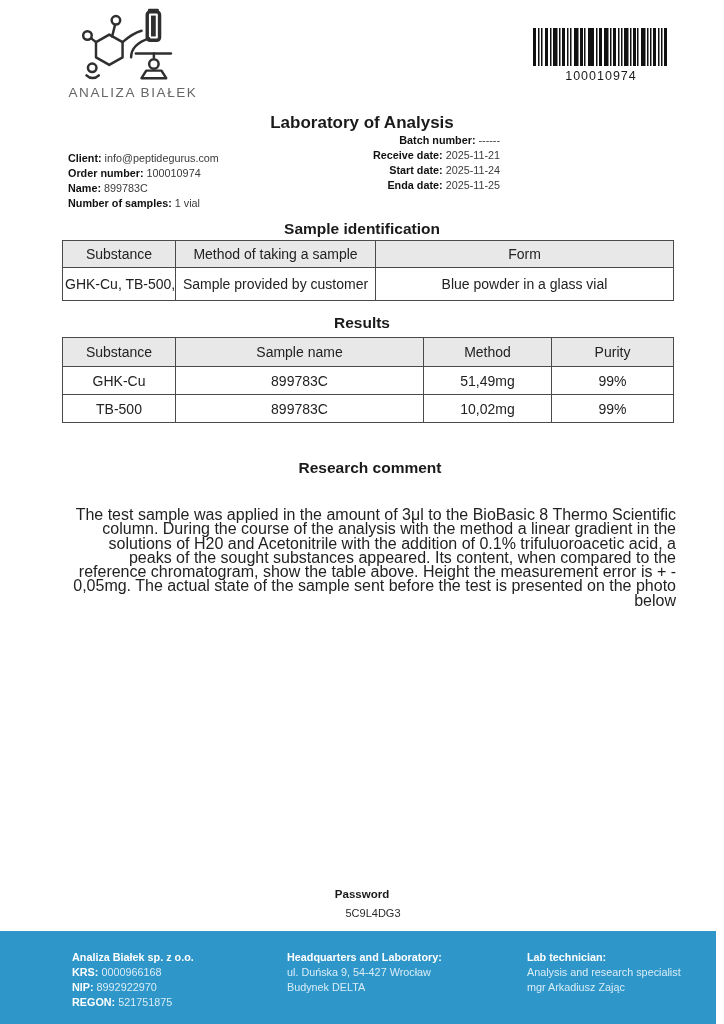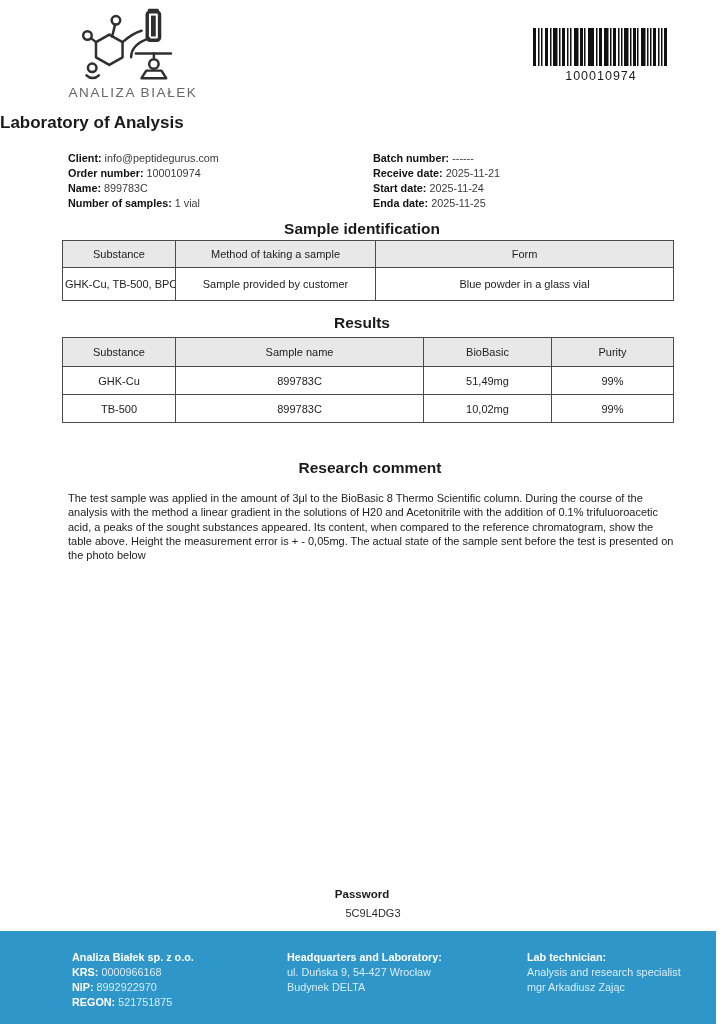--- a/index.html
+++ b/index.html
@@ -9,50 +9,50 @@
   
   .logo-block{position:absolute;left:62px;top:8px;width:142px;text-align:center;}
   .logo-svg{display:block;margin:0 auto;width:106px;height:74px;}
   .brand-name{margin-top:3px;font-size:13.5px;letter-spacing:1.6px;color:#666;white-space:nowrap;}
 
   
   .barcode-block{position:absolute;left:533px;top:28px;width:136px;text-align:center;}
   .barcode-svg{display:block;width:136px;height:38px;}
   .barcode-number{margin-top:3px;font-size:12.5px;letter-spacing:1px;color:#1a1a1a;}
 
-  .page-title{position:absolute;top:113px;left:0;width:100%;text-align:left;
+  .page-title{position:absolute;top:113px;left:0;width:100%;text-align:center;
               font-size:17px;font-weight:bold;color:#1a1a1a;}
 
   
   .info-left{position:absolute;left:68px;top:151px;}
-  .info-right{position:absolute;left:373px;top:151px;}
+  .info-right{position:absolute;left:373px;top:133px;text-align:right;}
   .info-line{font-size:10.8px;line-height:15px;color:#3a3a3a;}
   .info-line .lbl{font-weight:bold;color:#111;}
 
   .section-heading{position:absolute;left:0;width:100%;text-align:center;
                    font-weight:bold;font-size:15.5px;color:#1a1a1a;}
   #h-sample{top:220px;}
   #h-results{top:314px;}
   #h-comment{top:459px;padding-left:8px;}
 
   
   .doc-table{border-collapse:collapse;table-layout:fixed;position:absolute;left:62px;width:611px;
-             font-size:11px;color:#222;text-align:center;border:1.5px solid #4a4a4a;}
+             font-size:14px;color:#222;text-align:center;border:1.5px solid #4a4a4a;}
   #table-sample{top:240px;}
   #table-results{top:337px;}
   .doc-table th,.doc-table td{border:1px solid #4a4a4a;padding:0 2px;vertical-align:middle;}
   .doc-table th{background:var(--table-header-bg,#e8e8e8);font-weight:normal;}
   #table-sample th{height:26px;}
   #table-sample td{height:32px;}
   #table-results th{height:28px;}
   #table-results td{height:27px;}
   .nowrap{white-space:nowrap;overflow:hidden;}
 
-  .comment-text{position:absolute;left:68px;top:480px;width:608px;
-                font-size:11px;line-height:14.3px;color:#222;}
+  .comment-text{position:absolute;left:68px;top:492px;width:608px;
+                font-size:16px;line-height:14.3px;color:#222;text-align:right;}
 
   .password-label{position:absolute;top:888px;left:0;width:100%;text-align:center;
                   font-weight:bold;font-size:11.5px;color:#1a1a1a;}
   .password-value{position:absolute;top:907px;left:0;width:100%;text-align:center;
                   font-size:11px;color:#2a2a2a;margin-left:11px;}
 
   
   .footer{position:absolute;left:0;top:931px;width:716px;height:93px;
           background:var(--footer-bg,#2e96c9);color:#fff;}
   .footer-col{position:absolute;top:19px;font-size:10.8px;line-height:15px;}
@@ -170,21 +170,21 @@
     <colgroup>
         <col style="width:113px">
         <col style="width:248px">
         <col style="width:128px">
         <col style="width:122px">
       </colgroup>
     <tbody>
         <tr>
       <th>Substance</th>
       <th>Sample name</th>
-      <th>BioBasic</th>
+      <th>Method</th>
       <th>Purity</th>
     </tr>
     <tr>
       <td>GHK-Cu</td>
       <td>899783C</td>
       <td>51,49mg</td>
       <td>99%</td>
     </tr>
     <tr>
       <td>TB-500</td>

